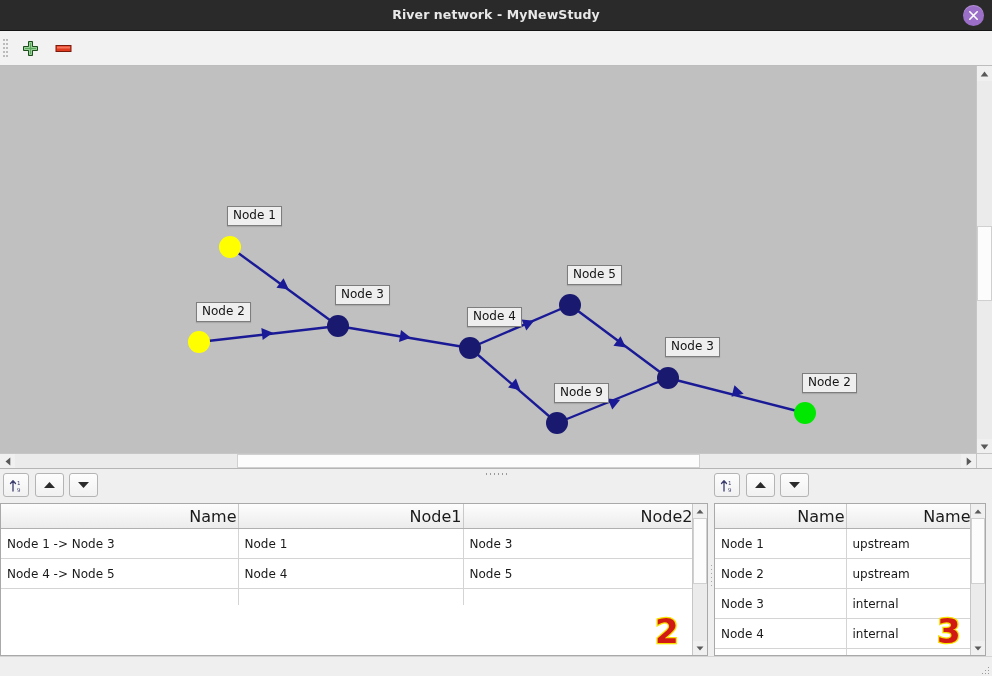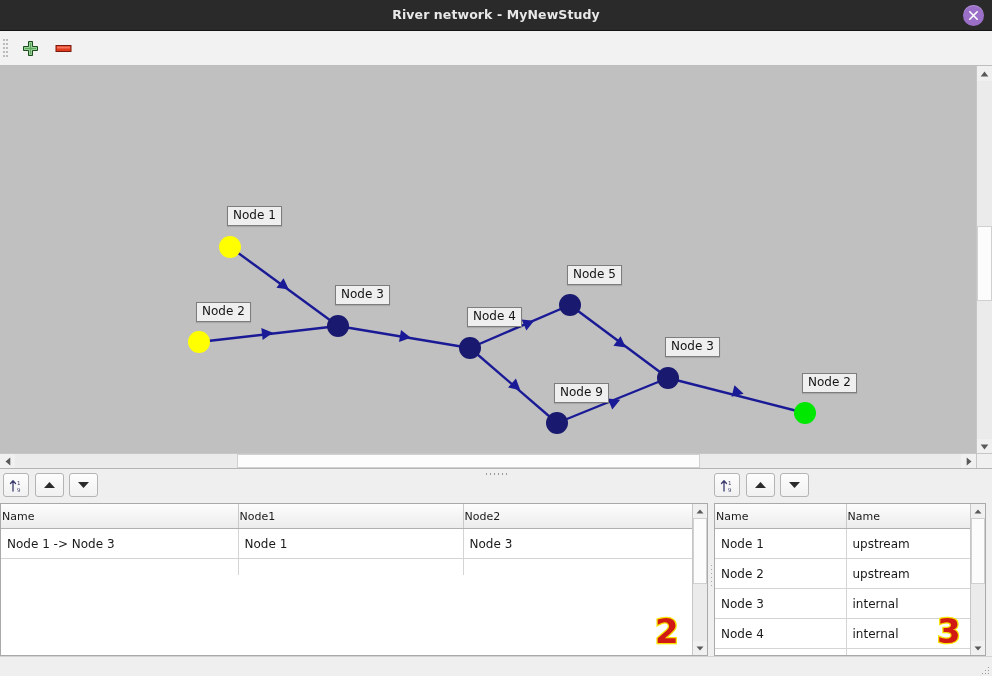--- a/index.html
+++ b/index.html
@@ -227,22 +227,22 @@
     width: 100%;
     font-size: 12px;
   }
   thead th {
     height: 22px;
     background: linear-gradient(to bottom, #fdfdfd 0%, #ececec 100%);
     border-right: 1px solid #c9c9c9;
     border-bottom: 1px solid #b0b0b0;
     font-weight: normal;
     color: #1a1a1a;
-    text-align: left;
-    font-size: 11px;
+    text-align: right;
+    font-size: 16px;
   }
   tbody td {
     height: 29px;
     border-right: 1px solid #d4d4d4;
     border-bottom: 1px solid #d4d4d4;
     padding: 0 0 0 6px;
     color: #1a1a1a;
     background: #ffffff;
     overflow: hidden;
     white-space: nowrap;
@@ -456,20 +456,25 @@
               <th>Name</th>
               <th>Node1</th>
               <th>Node2</th>
             </tr>
           </thead>
           <tbody>
             <tr>
               <td>Node 1 -&gt; Node 3</td>
               <td>Node 1</td>
               <td>Node 3</td>
+            </tr>
+            <tr>
+              <td>Node 4 -&gt; Node 5</td>
+              <td>Node 4</td>
+              <td>Node 5</td>
             </tr>
             <tr class="filler">
               <td></td>
                 <td></td>
                 <td></td>
             </tr>
           </tbody>
         </table>
       </div>
 

